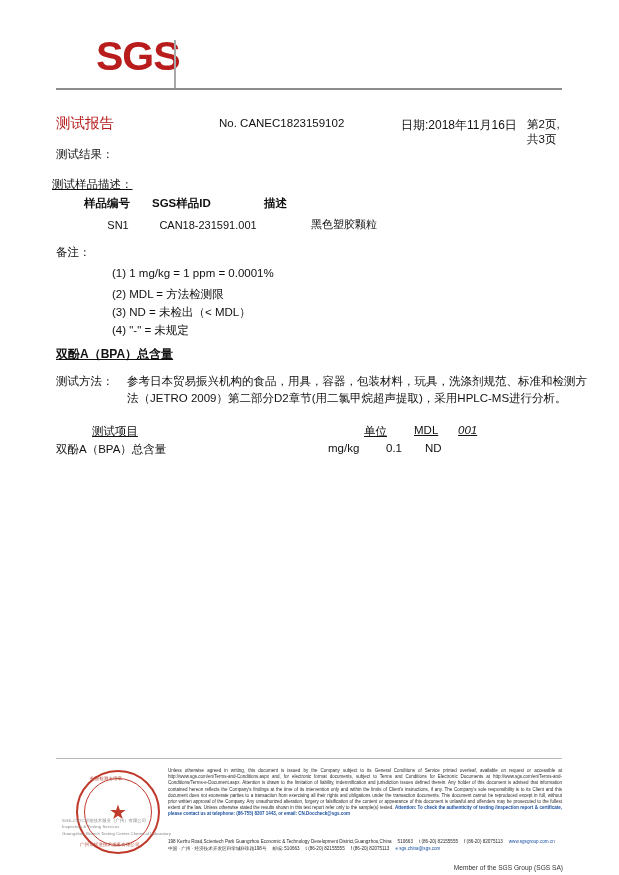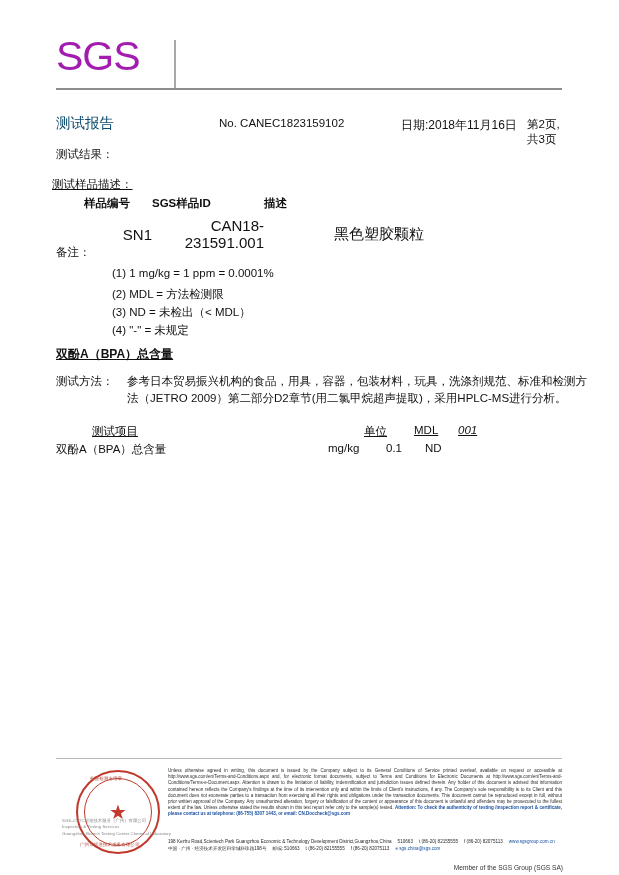--- a/index.html
+++ b/index.html
@@ -26,25 +26,26 @@
   
   .logo-wrap {
     position: absolute;
     left: 56px;
     top: 34px;
     width: 120px;
     height: 56px;
   }
   .logo-text {
     font-family: "Liberation Sans", sans-serif;
-    font-weight: normal;
+    font-weight: bold;
     font-size: 41px;
     letter-spacing: -1px;
-    color: #a21caf;
+    color: #b91c1c;
     line-height: 44px;
+    margin-left: 40px;
   }
   .logo-rule {
     position: absolute;
     left: 56px;
     top: 88px;
     width: 506px;
     height: 2px;
     background: #8d8d8d;
   }
   .logo-tick {
@@ -62,21 +63,21 @@
     left: 56px;
     top: 114px;
     width: 506px;
     height: 22px;
   }
   .doc-title {
     position: absolute;
     left: 0;
     top: 0;
     font-size: 14.5px;
-    color: #0c4a6e;
+    color: #b91c1c;
   }
   .doc-no {
     position: absolute;
     left: 163px;
     top: 3px;
     font-size: 11.5px;
   }
   .doc-date {
     position: absolute;
     left: 345px;
@@ -112,23 +113,23 @@
   .sample-table table {
     border-collapse: collapse;
   }
   .sample-table th {
     font-weight: bold;
     text-align: left;
     padding: 0 0 6px 0;
     font-size: 11.5px;
   }
   .sample-table td {
-    text-align: right;
+    text-align: center;
     padding: 0;
-    font-size: 15px;
+    font-size: 11px;
   }
   .col-no  { width: 68px; }
   .col-id  { width: 112px; }
   .col-desc{ width: 160px; }
 
   
   .note {
     position: absolute;
     left: 112px;
     font-size: 11.5px;

